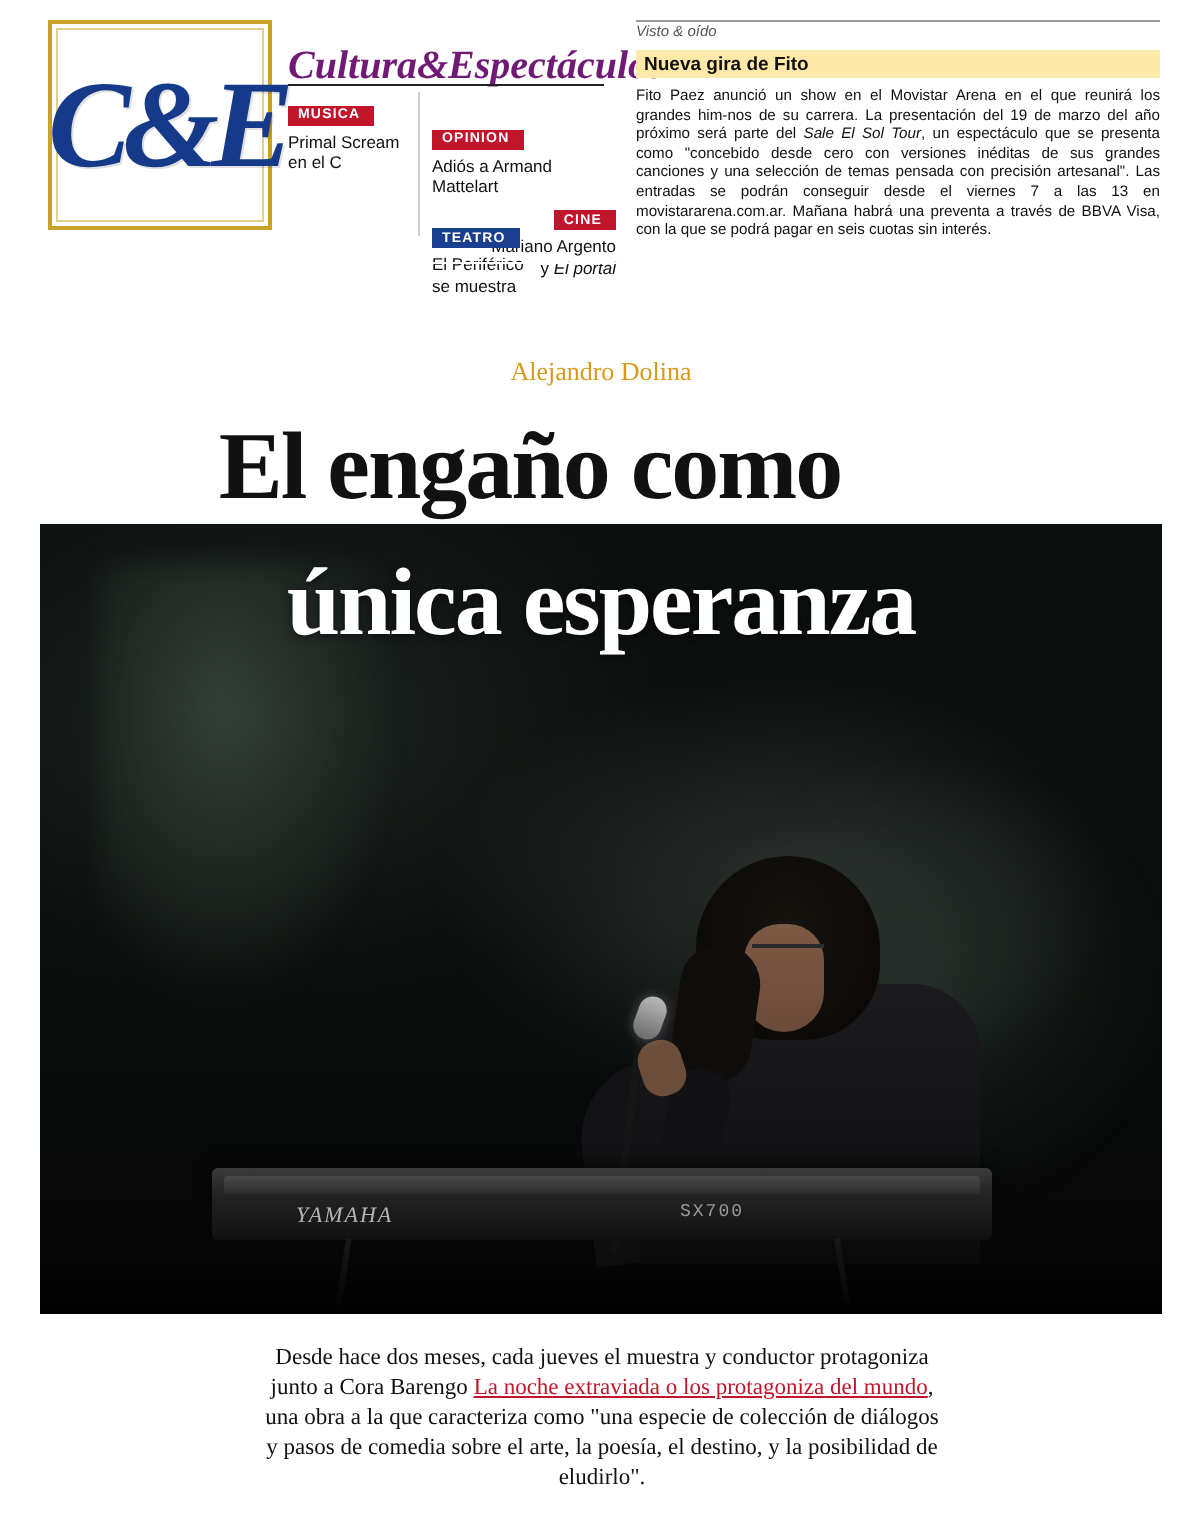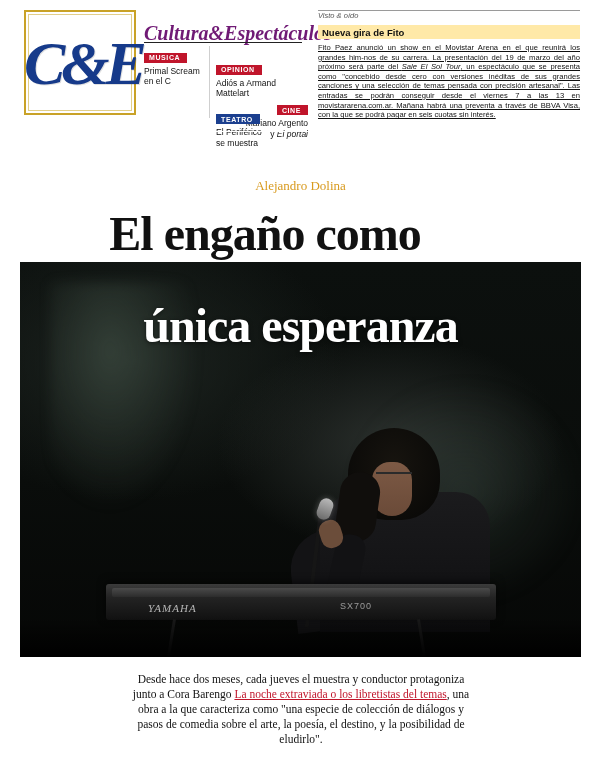--- a/index.html
+++ b/index.html
@@ -142,21 +142,20 @@
     color: #111;
   }
   .visto-body {
     position: absolute;
     left: 318px; top: 43px;
     width: 262px;
     font-size: 7.6px;
     line-height: 9.6px;
     text-align: justify;
     color: #111;
-    text-decoration: underline;
   }
   .visto-body em { font-style: italic; }
 
   .header-rule {
     position: absolute;
     left: 0; top: 131px;
     width: 601px; height: 1px;
     background: #ffffff;
   }
 
@@ -178,21 +177,21 @@
     text-align: center;
     font-family: "Liberation Serif", serif;
     font-weight: bold;
     font-size: 48px;
     line-height: 52px;
     color: #111;
     letter-spacing: -1px;
   }
   .headline-2 {
     position: absolute;
-    left: 0; top: 300px;
+    left: 0; top: 276px;
     width: 601px;
     text-align: center;
     font-family: "Liberation Serif", serif;
     font-weight: bold;
     font-size: 48px;
     line-height: 52px;
     color: #ffffff;
     letter-spacing: -1px;
     z-index: 5;
     text-shadow: 0 1px 4px rgba(0,0,0,0.55);
@@ -250,21 +249,21 @@
     font-family: "Liberation Serif", serif;
     font-style: italic;
     font-size: 11px;
     color: #cfcfcf;
     letter-spacing: 1px;
     opacity: .85;
   }
   .ph-kb-model {
     position: absolute;
     left: 320px; top: 339px;
-    font-family: Liberation Sans, sans-serif;
+    font-family: Liberation Mono, monospace;
     font-size: 9px;
     color: #b9b9b9;
     letter-spacing: 1px;
     opacity: .8;
   }
   .ph-stand-1, .ph-stand-2 {
     position: absolute;
     width: 3px; height: 38px;
     background: #1a1a1a;
     top: 357px;
@@ -452,13 +451,13 @@
   <div class="ph-keyboard"></div>
   <div class="ph-kb-label">YAMAHA</div>
   <div class="ph-kb-model">SX700</div>
   <div class="ph-stand-1"></div>
   <div class="ph-stand-2"></div>
   <div class="ph-floor"></div>
 </div>
 
 <div class="headline-2">única esperanza</div>
 
-<div class="lead"><span>Desde hace dos meses, cada jueves el muestra y conductor protagoniza  junto a Cora Barengo </span><a class="hl" href="#">La noche extraviada o los libretistas del temas</a><span>, una obra a la que caracteriza como "una especie de colección de diálogos y pasos de comedia sobre el arte, la poesía, el destino, y la posibilidad de eludirlo".</span></div>
+<div class="lead"><span>Desde hace dos meses, cada jueves el muestra y conductor protagoniza  junto a Cora Barengo </span><a class="hl" href="#">La noche extraviada o los protagoniza del mundo</a><span>, una obra a la que caracteriza como "una especie de colección de diálogos y pasos de comedia sobre el arte, la poesía, el destino, y la posibilidad de eludirlo".</span></div>
 
 </body></html>

